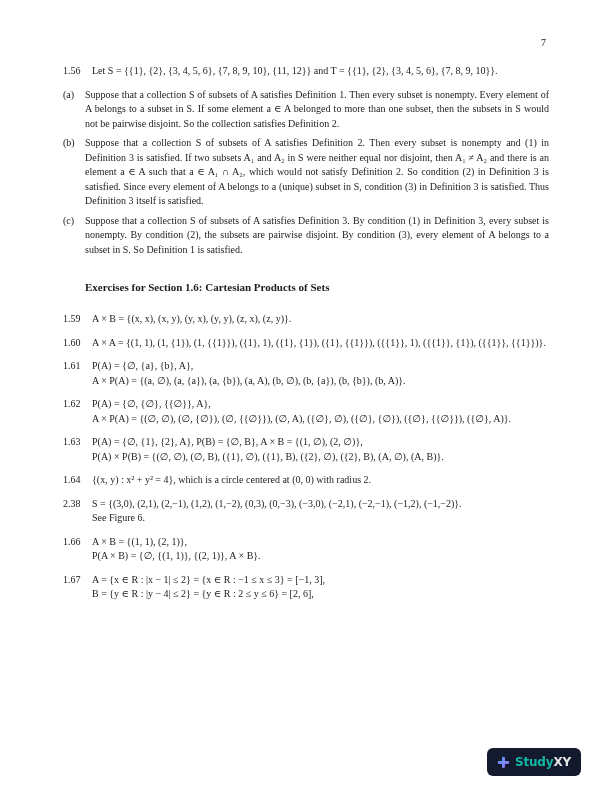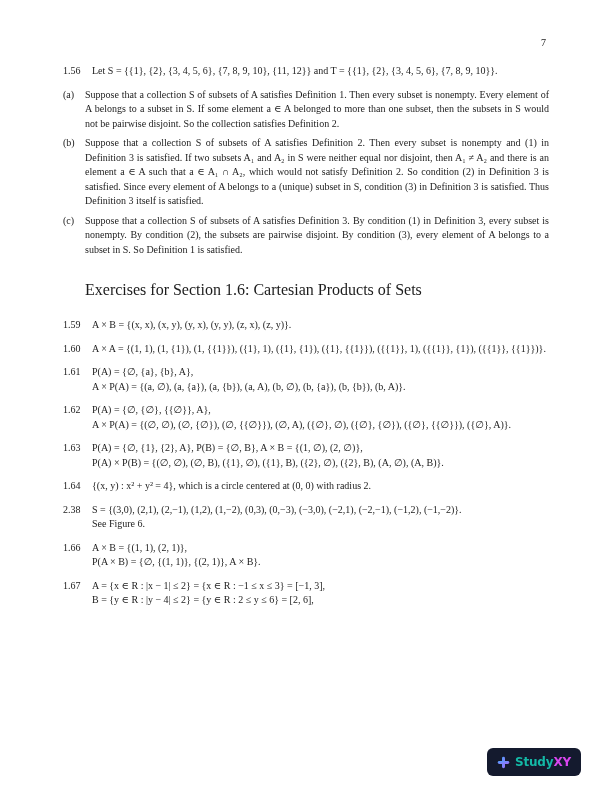--- a/index.html
+++ b/index.html
@@ -16,37 +16,37 @@
   .page-number { position: absolute; top: 37px; right: 66px; font-size: 10px; }
   .content { margin-top: 28px; }
   .item { display: flex; margin-bottom: 9px; }
   .item-num { flex: 0 0 29px; line-height: 14.5px; }
   .item-body { flex: 1; line-height: 14.5px; }
   .para { text-align: justify; line-height: 14.5px; }
   .part { display: flex; margin-bottom: 5px; }
   .part-label { flex: 0 0 22px; line-height: 14.5px; }
   .part-text { flex: 1; text-align: justify; line-height: 14.5px; }
   .section-heading {
-    font-size: 16px; font-weight: normal;
+    font-size: 11px; font-weight: bold;
     margin: 19px 0 19px 22px;
     font-family: "Liberation Serif", "DejaVu Serif", serif;
   }
   .logo {
     position: absolute; right: 31px; bottom: 16px;
     width: 94px; height: 28px;
     background: #141a2e;
     border-radius: 6px;
     display: flex; align-items: center; justify-content: center;
     gap: 5px;
     cursor: pointer;
   }
   .logo-plus-icon { display: flex; align-items: center; }
   .logo-text { font-family: "DejaVu Sans", sans-serif; font-weight: bold; font-size: 12px; letter-spacing: -0.2px; }
   .logo-study { color: #14b8a6; }
-  .logo-xy { color: #d946ef; }
+  .logo-xy { color: #e5e5e5; }
 </style>
 </head>
 <body>
 
 <div class="page">
 
   <div class="page-number">7</div>
 
   <div class="content">
 

